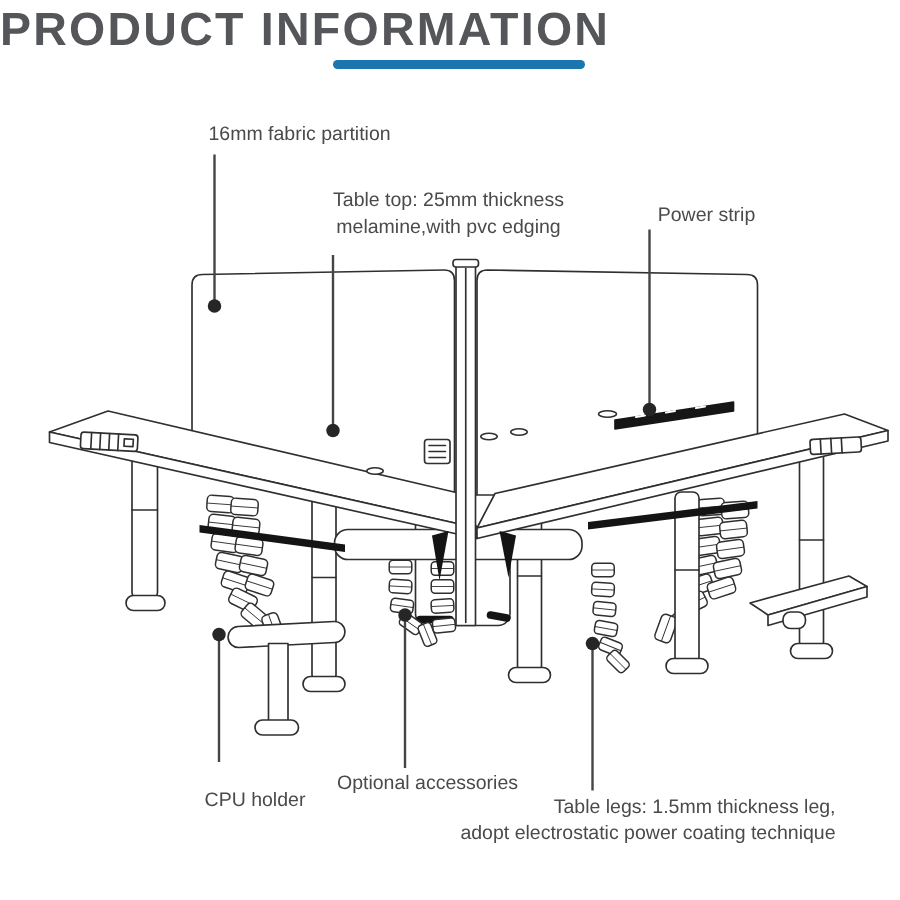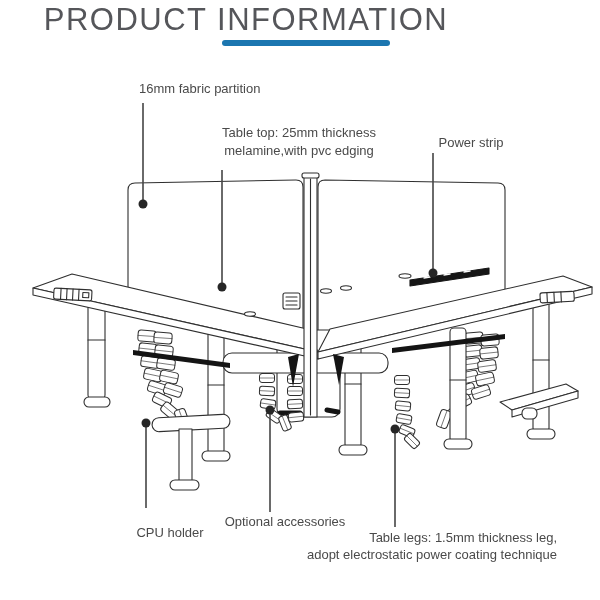--- a/index.html
+++ b/index.html
@@ -1,22 +1,22 @@
 <!DOCTYPE html>
 <html><head>
 <meta charset="utf-8">
 <style>
   html,body{margin:0;padding:0;background:#ffffff;}
   .page{
     position:relative;width:600px;height:600px;background:#ffffff;overflow:hidden;
     font-family:"Liberation Sans","DejaVu Sans",sans-serif;
   }
   .title{
-    position:absolute;top:2px;left:0;width:492px;text-align:center;
-    font-size:31px;font-weight:normal;letter-spacing:1.5px;color:#55565a;margin:0;
+    position:absolute;top:2px;left:0;width:492px;
+    font-size:31px;font-weight:bold;letter-spacing:1.5px;color:#55565a;margin:0;
   }
   .title-underline{
     position:absolute;left:222px;top:40px;width:168px;height:6px;border-radius:3px;
   }
   .diagram-svg{position:absolute;left:0;top:0;}
   .callout-text{fill:#4a4a4a;font-size:13px;font-family:"Liberation Sans","DejaVu Sans",sans-serif;}
 </style>
 </head>
 <body>
 

